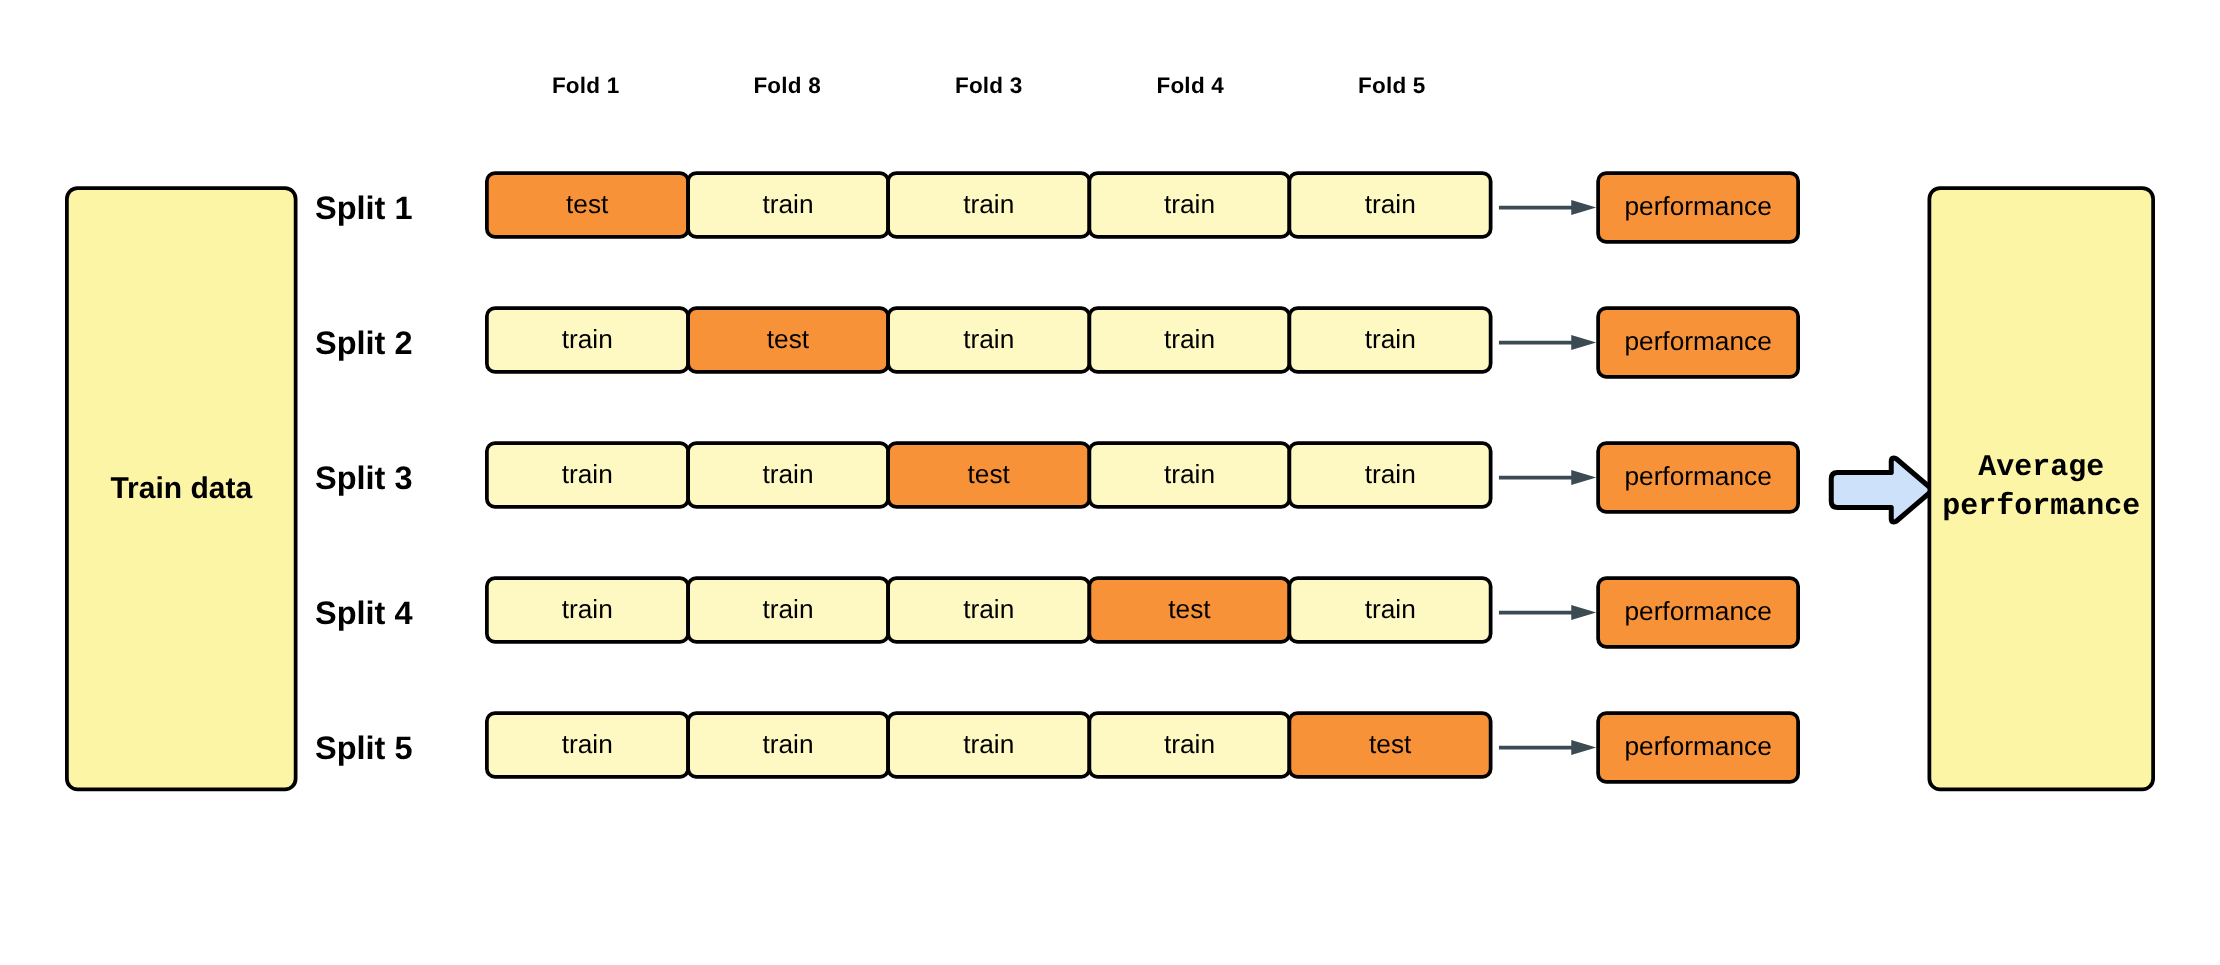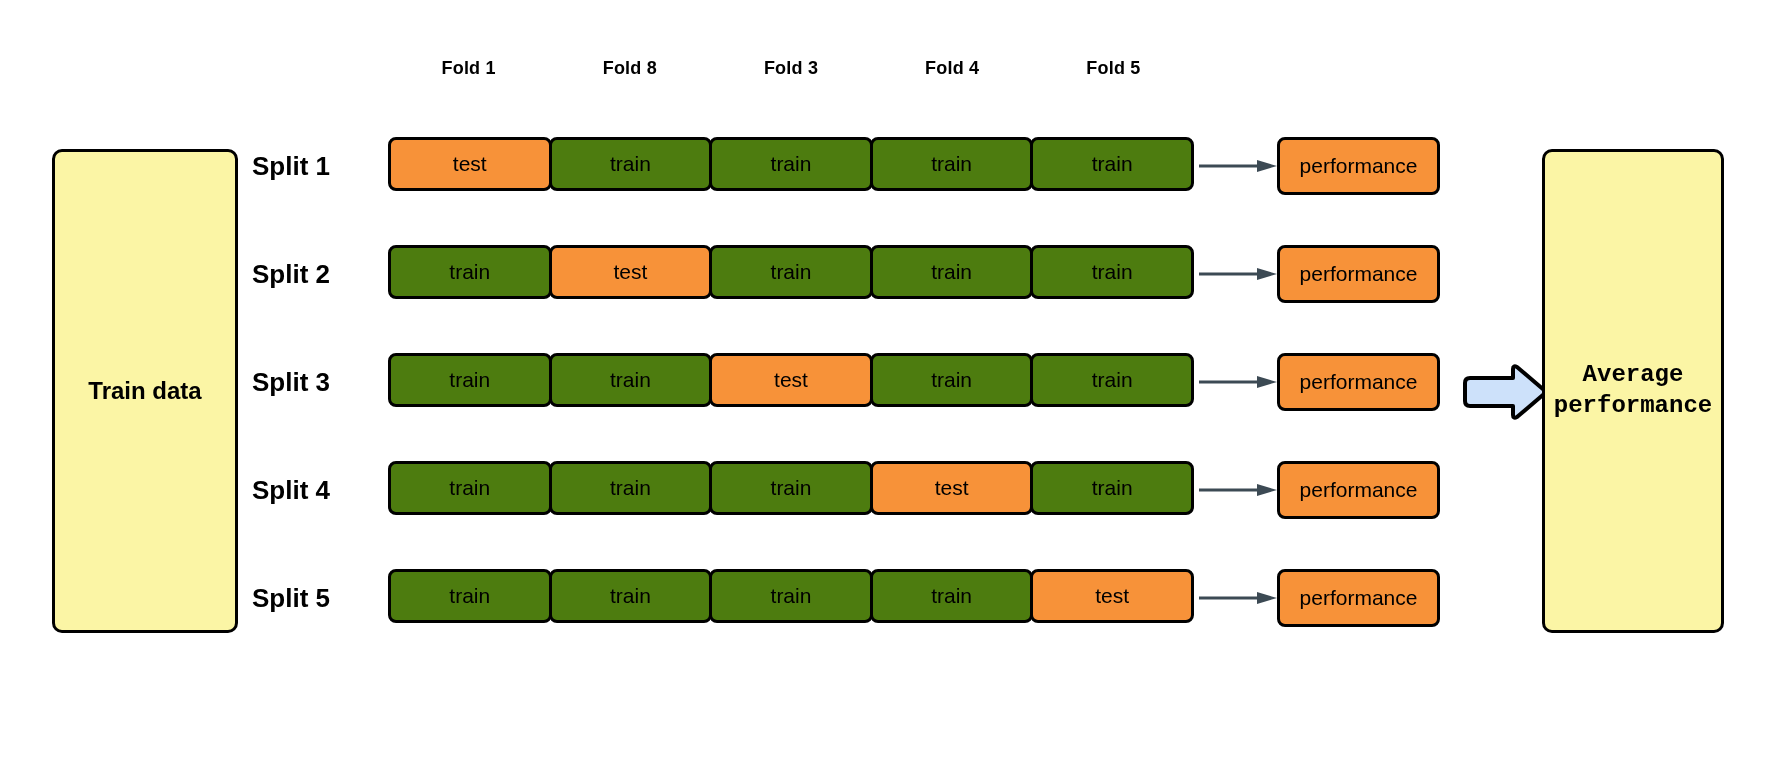--- a/index.html
+++ b/index.html
@@ -102,21 +102,21 @@
     border: 3px solid #000000;
     border-radius: 8px;
     display: flex;
     align-items: center;
     justify-content: center;
     font-size: 21px;
     color: #000000;
     margin-right: -3px;
   }
   .fold-cell:last-child { margin-right: 0; }
-  .fold-cell.train { background: #4d7c0f; }
+  .fold-cell.train { background: #fef9c3; }
   .fold-cell.test  { background: #F79239; }
 
   
   .connector {
     position: absolute;
     left: 1199px;
     top: 23px;
     width: 78px;
     height: 12px;
   }

